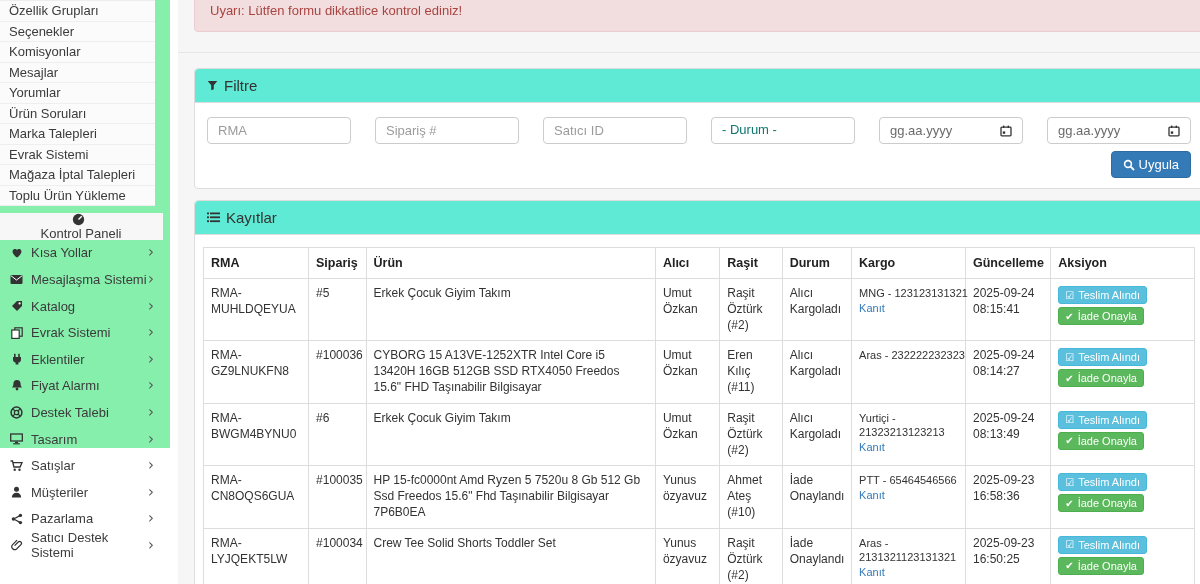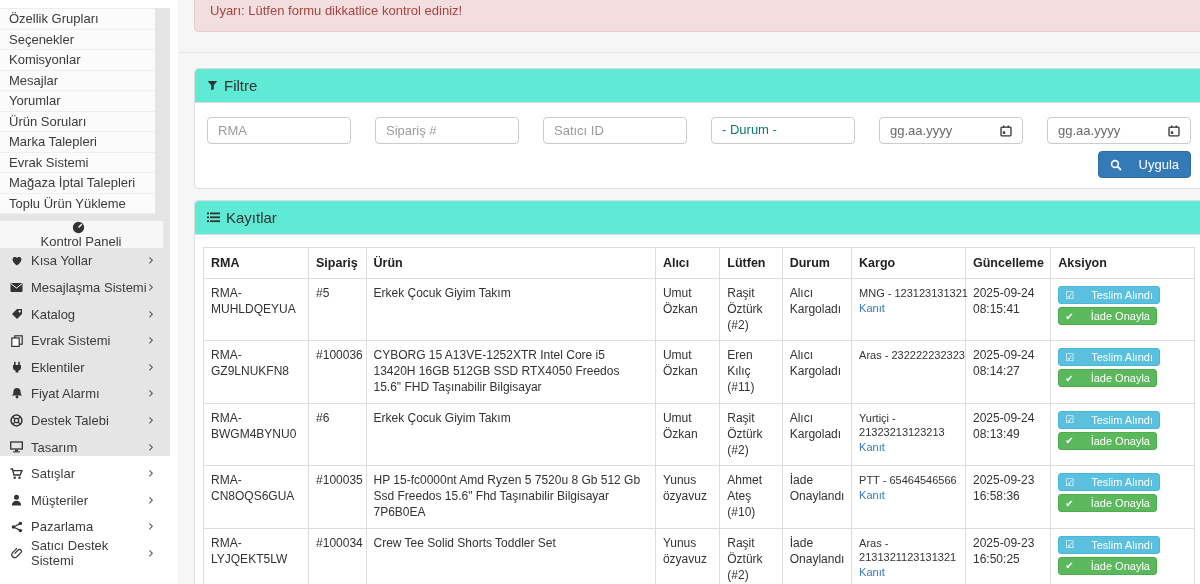--- a/index.html
+++ b/index.html
@@ -1,20 +1,20 @@
 <!DOCTYPE html>
 <html><head>
 <meta charset="utf-8">
 <style>
   * { margin:0; padding:0; box-sizing:border-box; }
   html,body { width:1200px; height:584px; overflow:hidden; }
   body { font-family:"Liberation Sans","DejaVu Sans",sans-serif; background:#fff; position:relative; color:#333; }
 
   
-  .sidebar { position:absolute; left:0; top:8px; width:170px; height:448px; background:#e5e5e5; }
+  .sidebar { position:absolute; left:0; top:0; width:170px; height:448px; background:#86efac; }
   .side-list { width:155px; border-top:1px solid #ededed; }
   .side-item { display:block; padding:2px 9px 1px; font-size:13px; line-height:16.5px; color:#3b3b3b;
                background:#fbfbfb; border-bottom:1px solid #efefef; white-space:nowrap; overflow:hidden; cursor:pointer; }
   .side-item.active { background:#337ab7; border-color:#337ab7; color:#fff; border-radius:3px; }
   .menu { width:163px; margin-top:7px; }
   .menu-item { display:flex; align-items:center; height:26.6px; padding:0 9px 0 8px; font-size:13px; color:#3b3b3b; cursor:pointer; }
   .menu-item.hl { background:#f7f7f7;flex-direction:column; }
   .mi-icon { width:17px; margin-right:6px; display:inline-flex; justify-content:center; align-items:center; color:#333; flex:none; }
   .chev { margin-left:auto; color:#555; font-size:15px; line-height:1; font-family:"DejaVu Sans",sans-serif; }
 
@@ -35,21 +35,21 @@
 
   
   .filter-row { display:flex; gap:24px; }
   .f-field { flex:1; }
   .inp, .sel, .date-inp { width:100%; height:27px; border:1px solid #ccc; border-radius:4px; background:#fff;
         font-size:13px; color:#555; padding:4px 10px; outline:none; font-family:inherit; }
   .inp::placeholder { color:#9b9b9b; opacity:1; }
   .sel { color:#0f766e; appearance:none; -webkit-appearance:none; }
   .date-inp { display:flex; align-items:center; justify-content:space-between; color:#6b6b6b; cursor:default; }
   .btn-row { display:flex; justify-content:flex-end; margin-top:7px; }
-  .btn { display:inline-flex; align-items:center; gap:17px; border-radius:4px; cursor:pointer; color:#fff; border:1px solid transparent; }
+  .btn { display:inline-flex; align-items:center; gap:4px; border-radius:4px; cursor:pointer; color:#fff; border:1px solid transparent; }
   .btn-primary { background:#337ab7; border-color:#2e6da4; font-size:13px; padding:5px 11px; }
 
   
   table.records { width:100%; border-collapse:collapse; table-layout:fixed; font-size:12px; }
   .records th { border:1px solid #ddd; padding:8px 7px; text-align:left; font-weight:bold; font-size:12.5px; white-space:nowrap; color:#222; }
   .records td { border:1px solid #ddd; padding:7px; vertical-align:top; line-height:1.32; color:#333; }
   .records td.c-kargo { font-size:11px; }
   .kargo-line { white-space:nowrap; }
   a.kanit { color:#337ab7; text-decoration:none; display:inline-block; cursor:pointer; }
   .btn-xs { font-size:11px; padding:2px 6px; border-radius:3px; margin-bottom:3px; white-space:nowrap; }
@@ -301,21 +301,21 @@
             <col style="width: 11.5%;">
             <col style="width: 8.6%;">
             <col style="width: 14.5%;">
           </colgroup>
         <thead>
             <tr id="records-head">
               <th>RMA</th>
               <th>Sipariş</th>
               <th>Ürün</th>
               <th>Alıcı</th>
-              <th>Lütfen</th>
+              <th>Raşit</th>
               <th>Durum</th>
               <th>Kargo</th>
               <th>Güncelleme</th>
               <th>Aksiyon</th>
             </tr>
           </thead>
         <tbody id="records-body">
             <tr>
               <td>RMA-MUHLDQEYUA</td>
               <td>#5</td>

